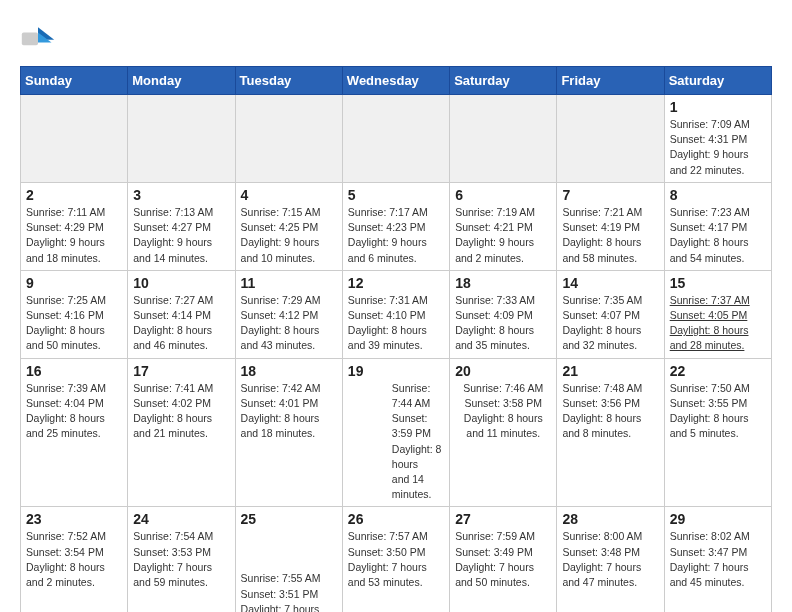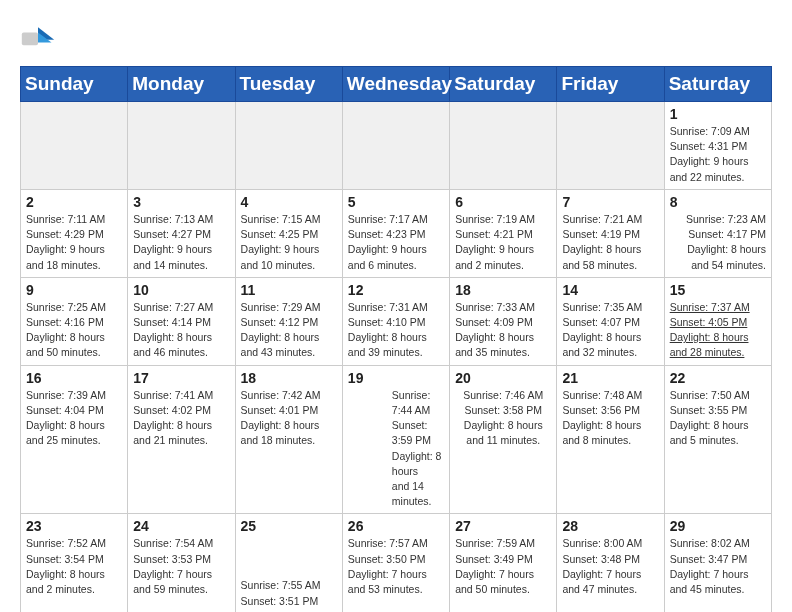--- a/index.html
+++ b/index.html
@@ -47,21 +47,21 @@
       color: #444;
     }
     .calendar {
       width: 100%;
       border-collapse: collapse;
       table-layout: fixed;
     }
     .calendar thead tr th {
       background: #2962b5;
       color: #fff;
-      font-size: 19px;
+      font-size: 13px;
       font-weight: bold;
       padding: 6px 4px;
       border: 1px solid #1a4a9a;
       text-align: left;
     }
     .calendar tbody tr td {
       border: 1px solid #ccc;
       vertical-align: top;
       padding: 4px 5px;
       font-size: 10.5px;
@@ -172,21 +172,21 @@
         </td>
         <td>
           <span class="day-number">7</span>
           <div class="day-info" style="white-space: pre-line;">Sunrise: 7:21 AM
 Sunset: 4:19 PM
 Daylight: 8 hours
 and 58 minutes.</div>
         </td>
         <td>
           <span class="day-number">8</span>
-          <div class="day-info" style="white-space: pre-line; text-align: right;">Sunrise: 7:23 AM
+          <div class="day-info" style="white-space: pre-line;">Sunrise: 7:23 AM
 Sunset: 4:17 PM
 Daylight: 8 hours
 and 54 minutes.</div>
         </td>
       </tr>
       <tr>
         <td>
           <span class="day-number">9</span>
           <div class="day-info" style="white-space: pre-line;">Sunrise: 7:25 AM
 Sunset: 4:16 PM

